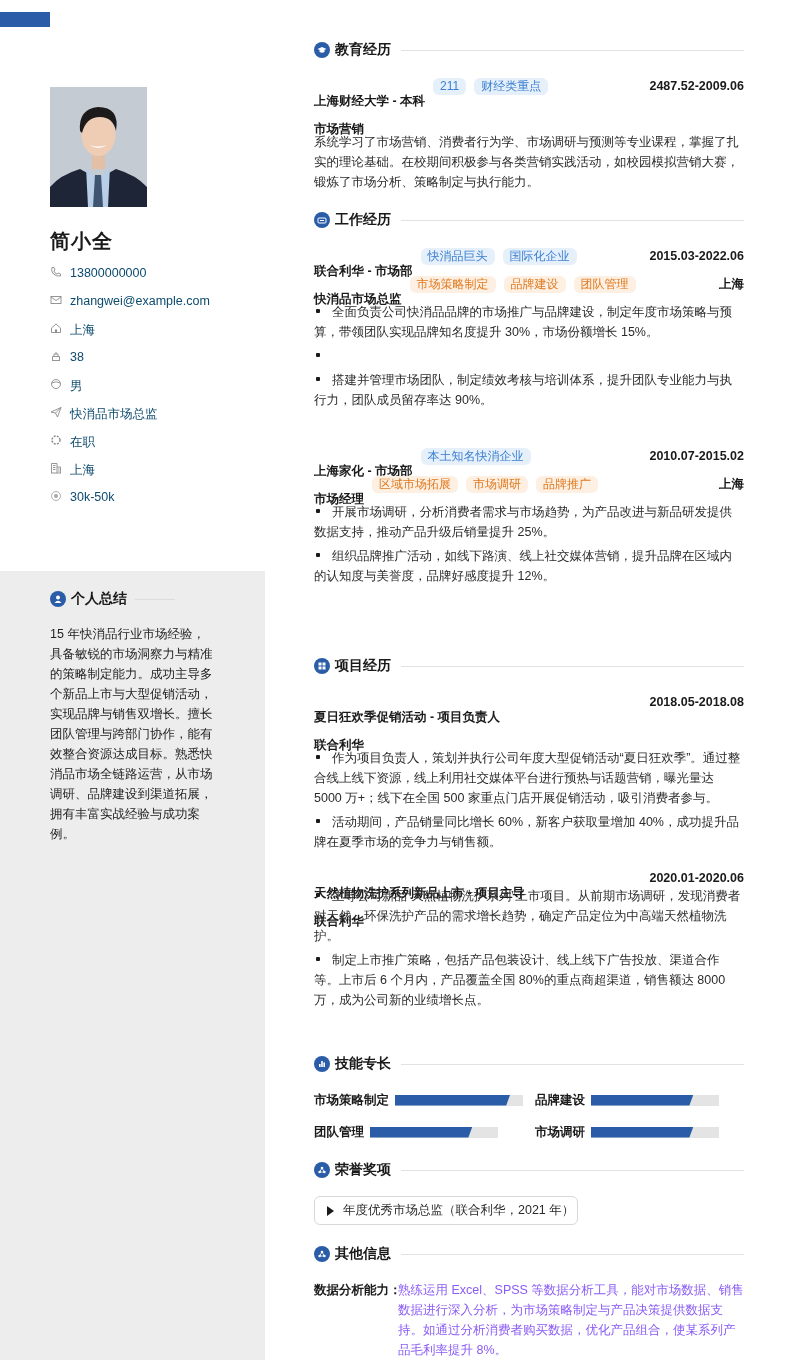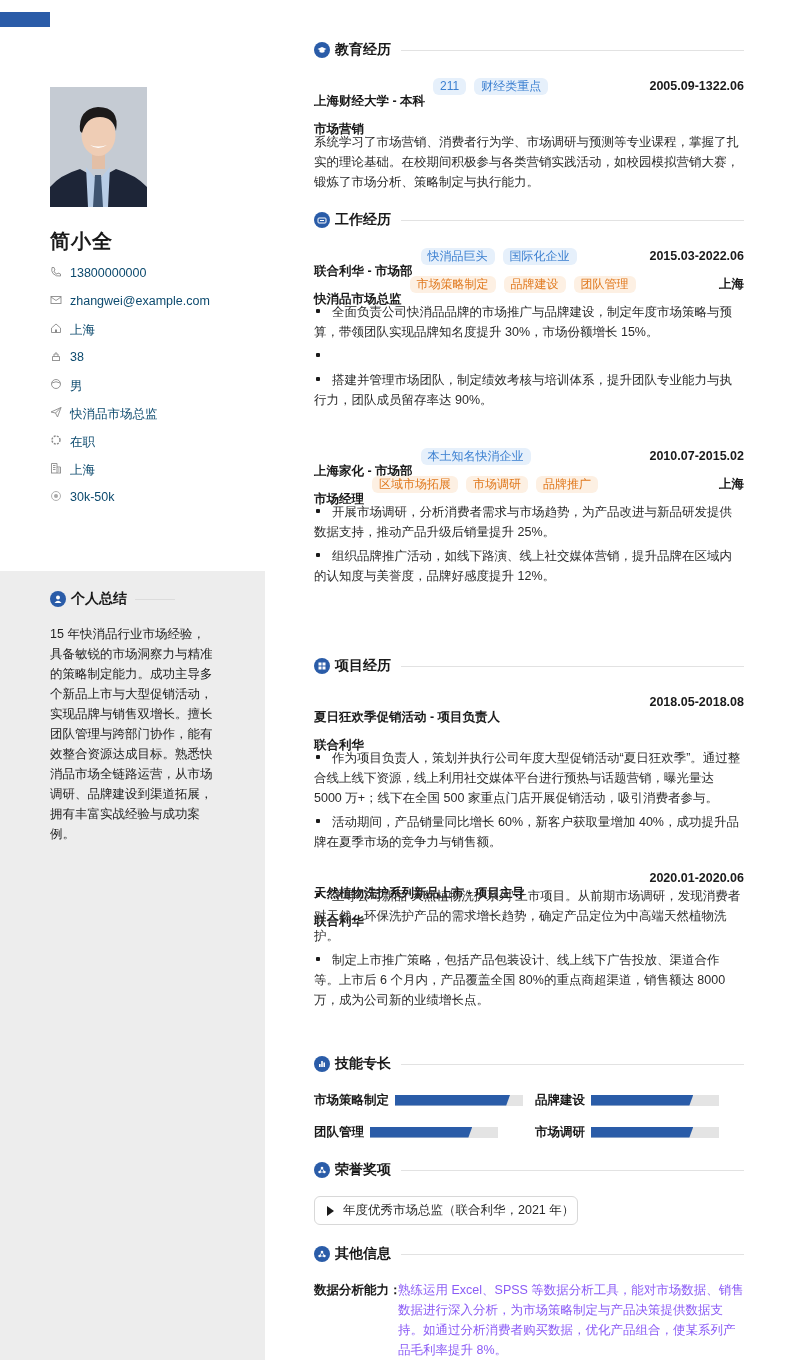--- a/index.html
+++ b/index.html
@@ -174,21 +174,21 @@
         <path d="M2.5 5 L2.5 7 Q5 8.5 7.5 7 L7.5 5" fill="#fff"></path>
       </svg>
     </span>
   <span class="title">教育经历</span>
   <span class="rule"></span>
 </div>
 <div class="row" style="top:76px">
   <span class="strong">上海财经大学 - 本科</span>
   <span class="tag blue">211</span>
   <span class="tag blue">财经类重点</span>
-  <span class="right-val">2005.09-1322.06</span>
+  <span class="right-val">2487.52-2009.06</span>
 </div>
 <div class="row" style="top:104px">
   <span class="strong">市场营销</span>
 </div>
 <div class="para" style="top:132px">系统学习了市场营销、消费者行为学、市场调研与预测等专业课程，掌握了扎实的理论基础。在校期间积极参与各类营销实践活动，如校园模拟营销大赛，锻炼了市场分析、策略制定与执行能力。</div>
 
 <div class="section-head" style="top:210px">
   <span class="sec-ico">
       <svg viewBox="0 0 10 10">
         <rect x="1" y="3" width="8" height="5" rx="1" fill="none" stroke="#fff" stroke-width="1"></rect>

